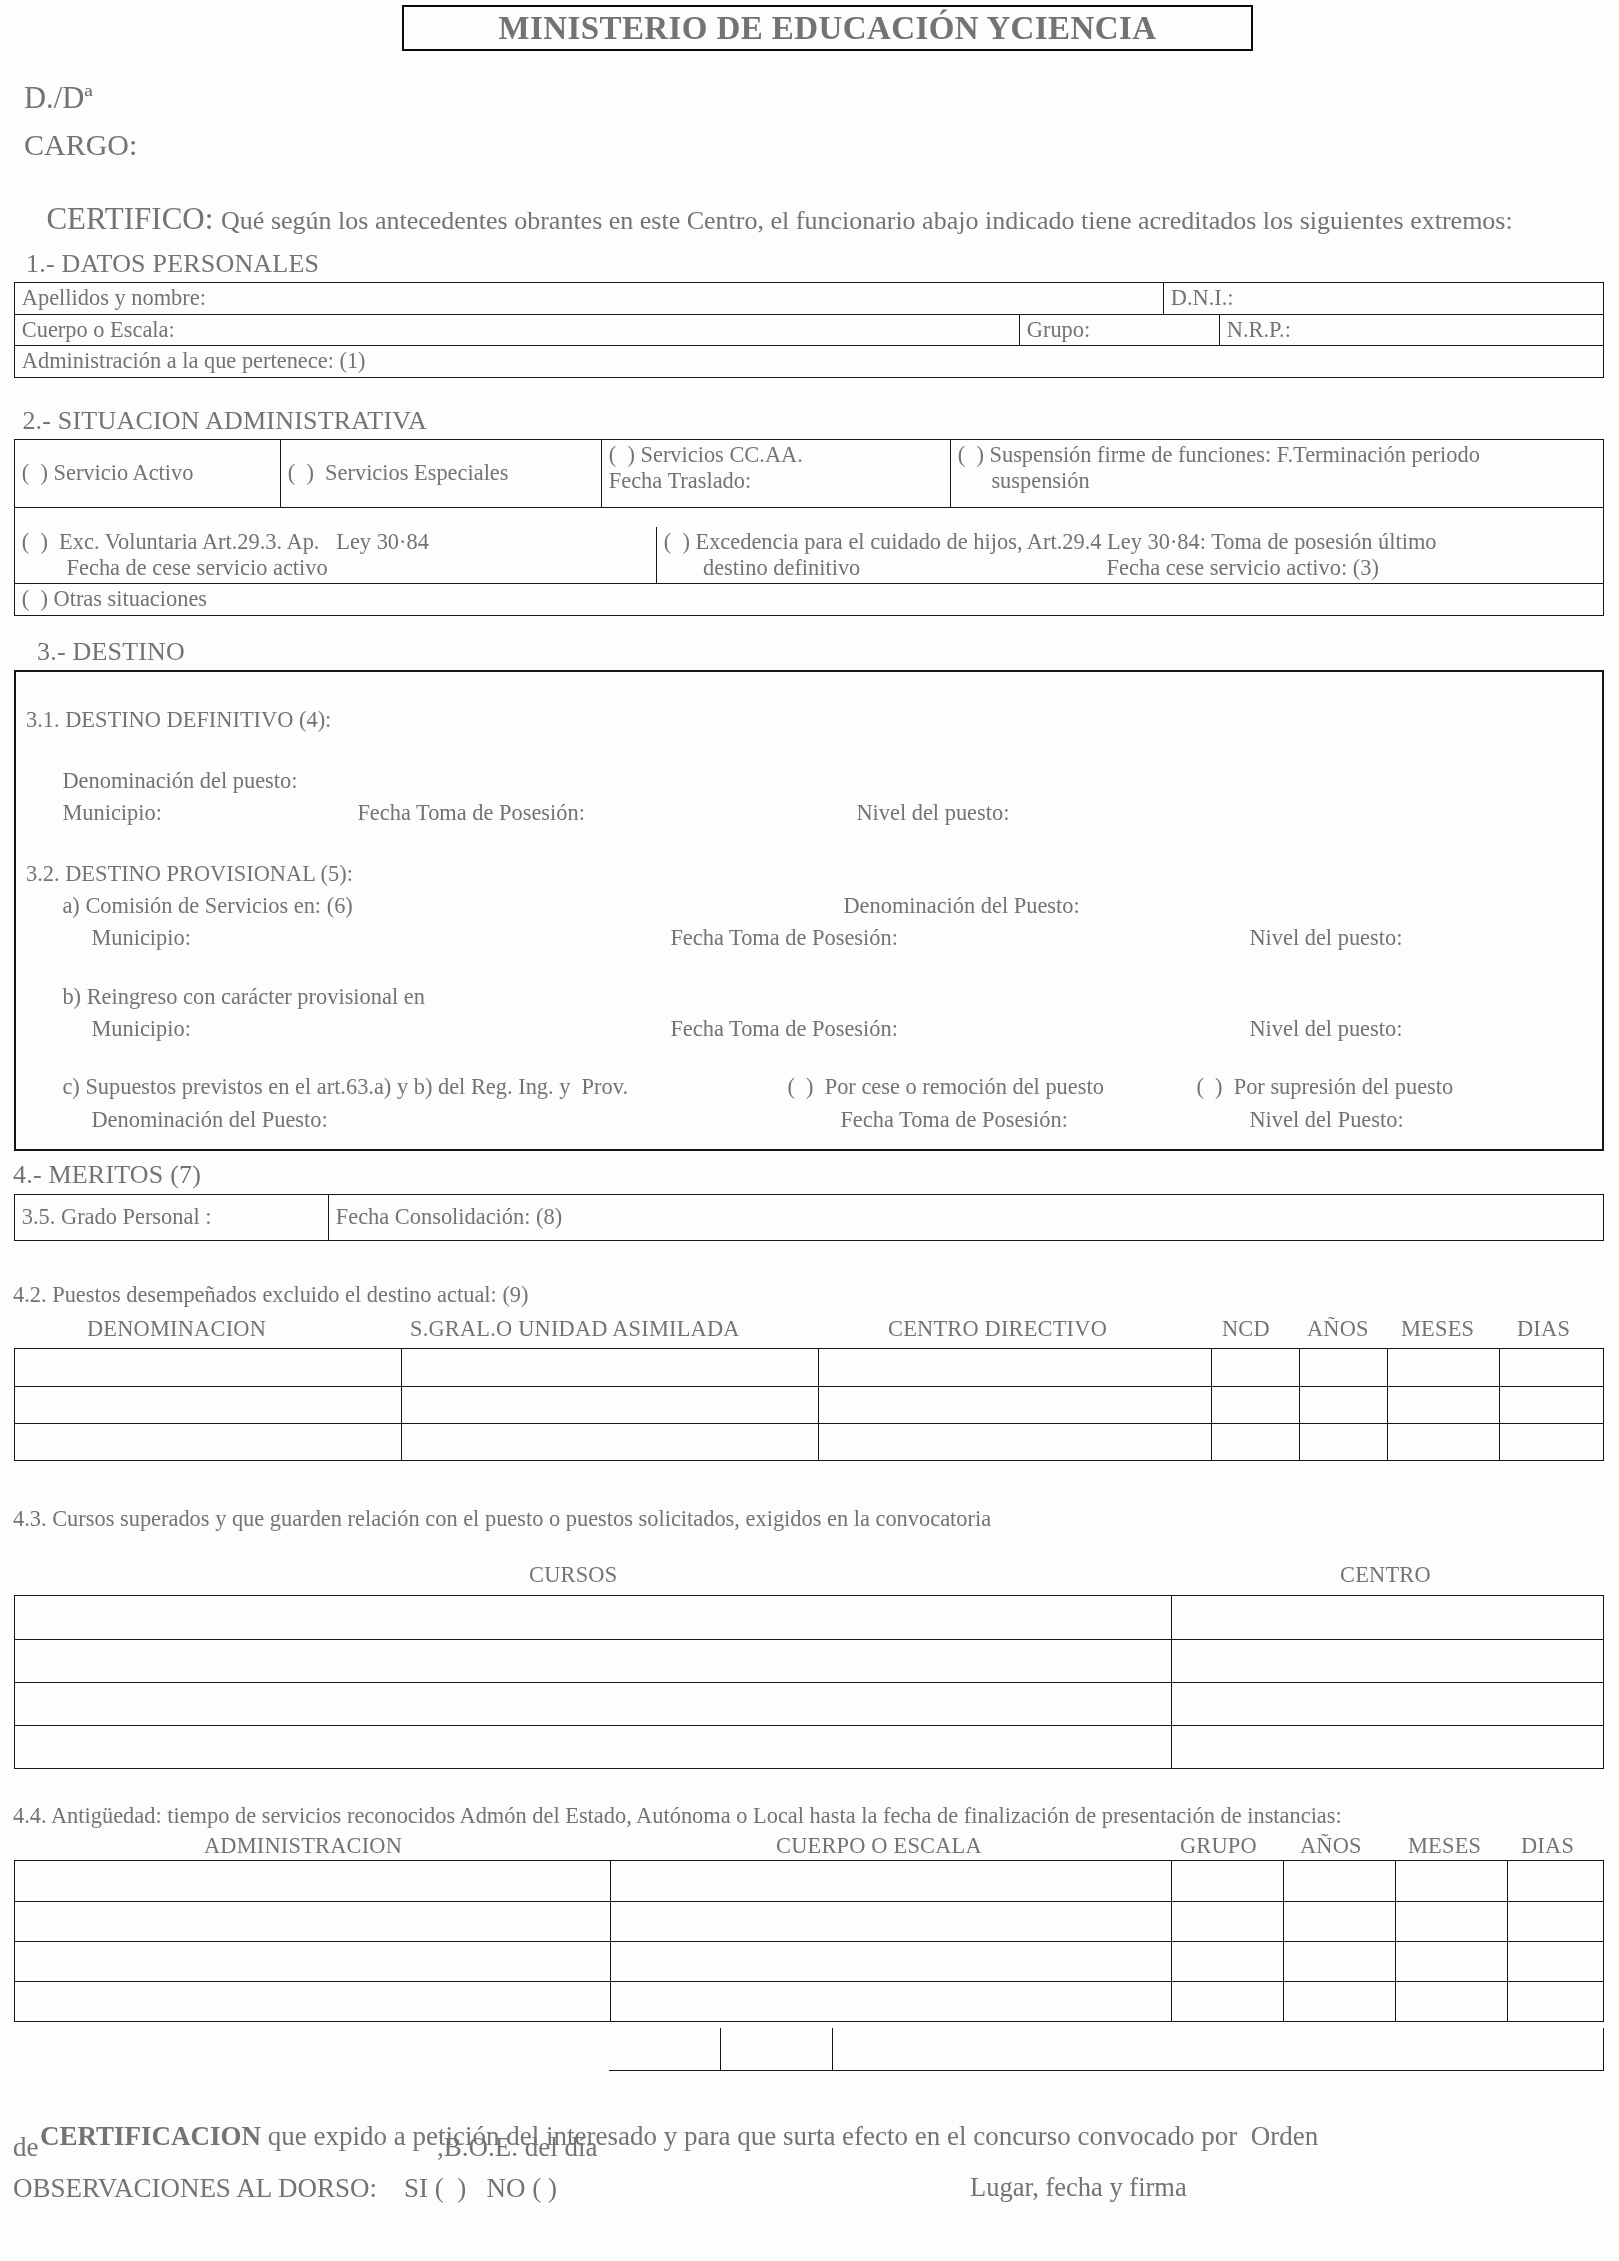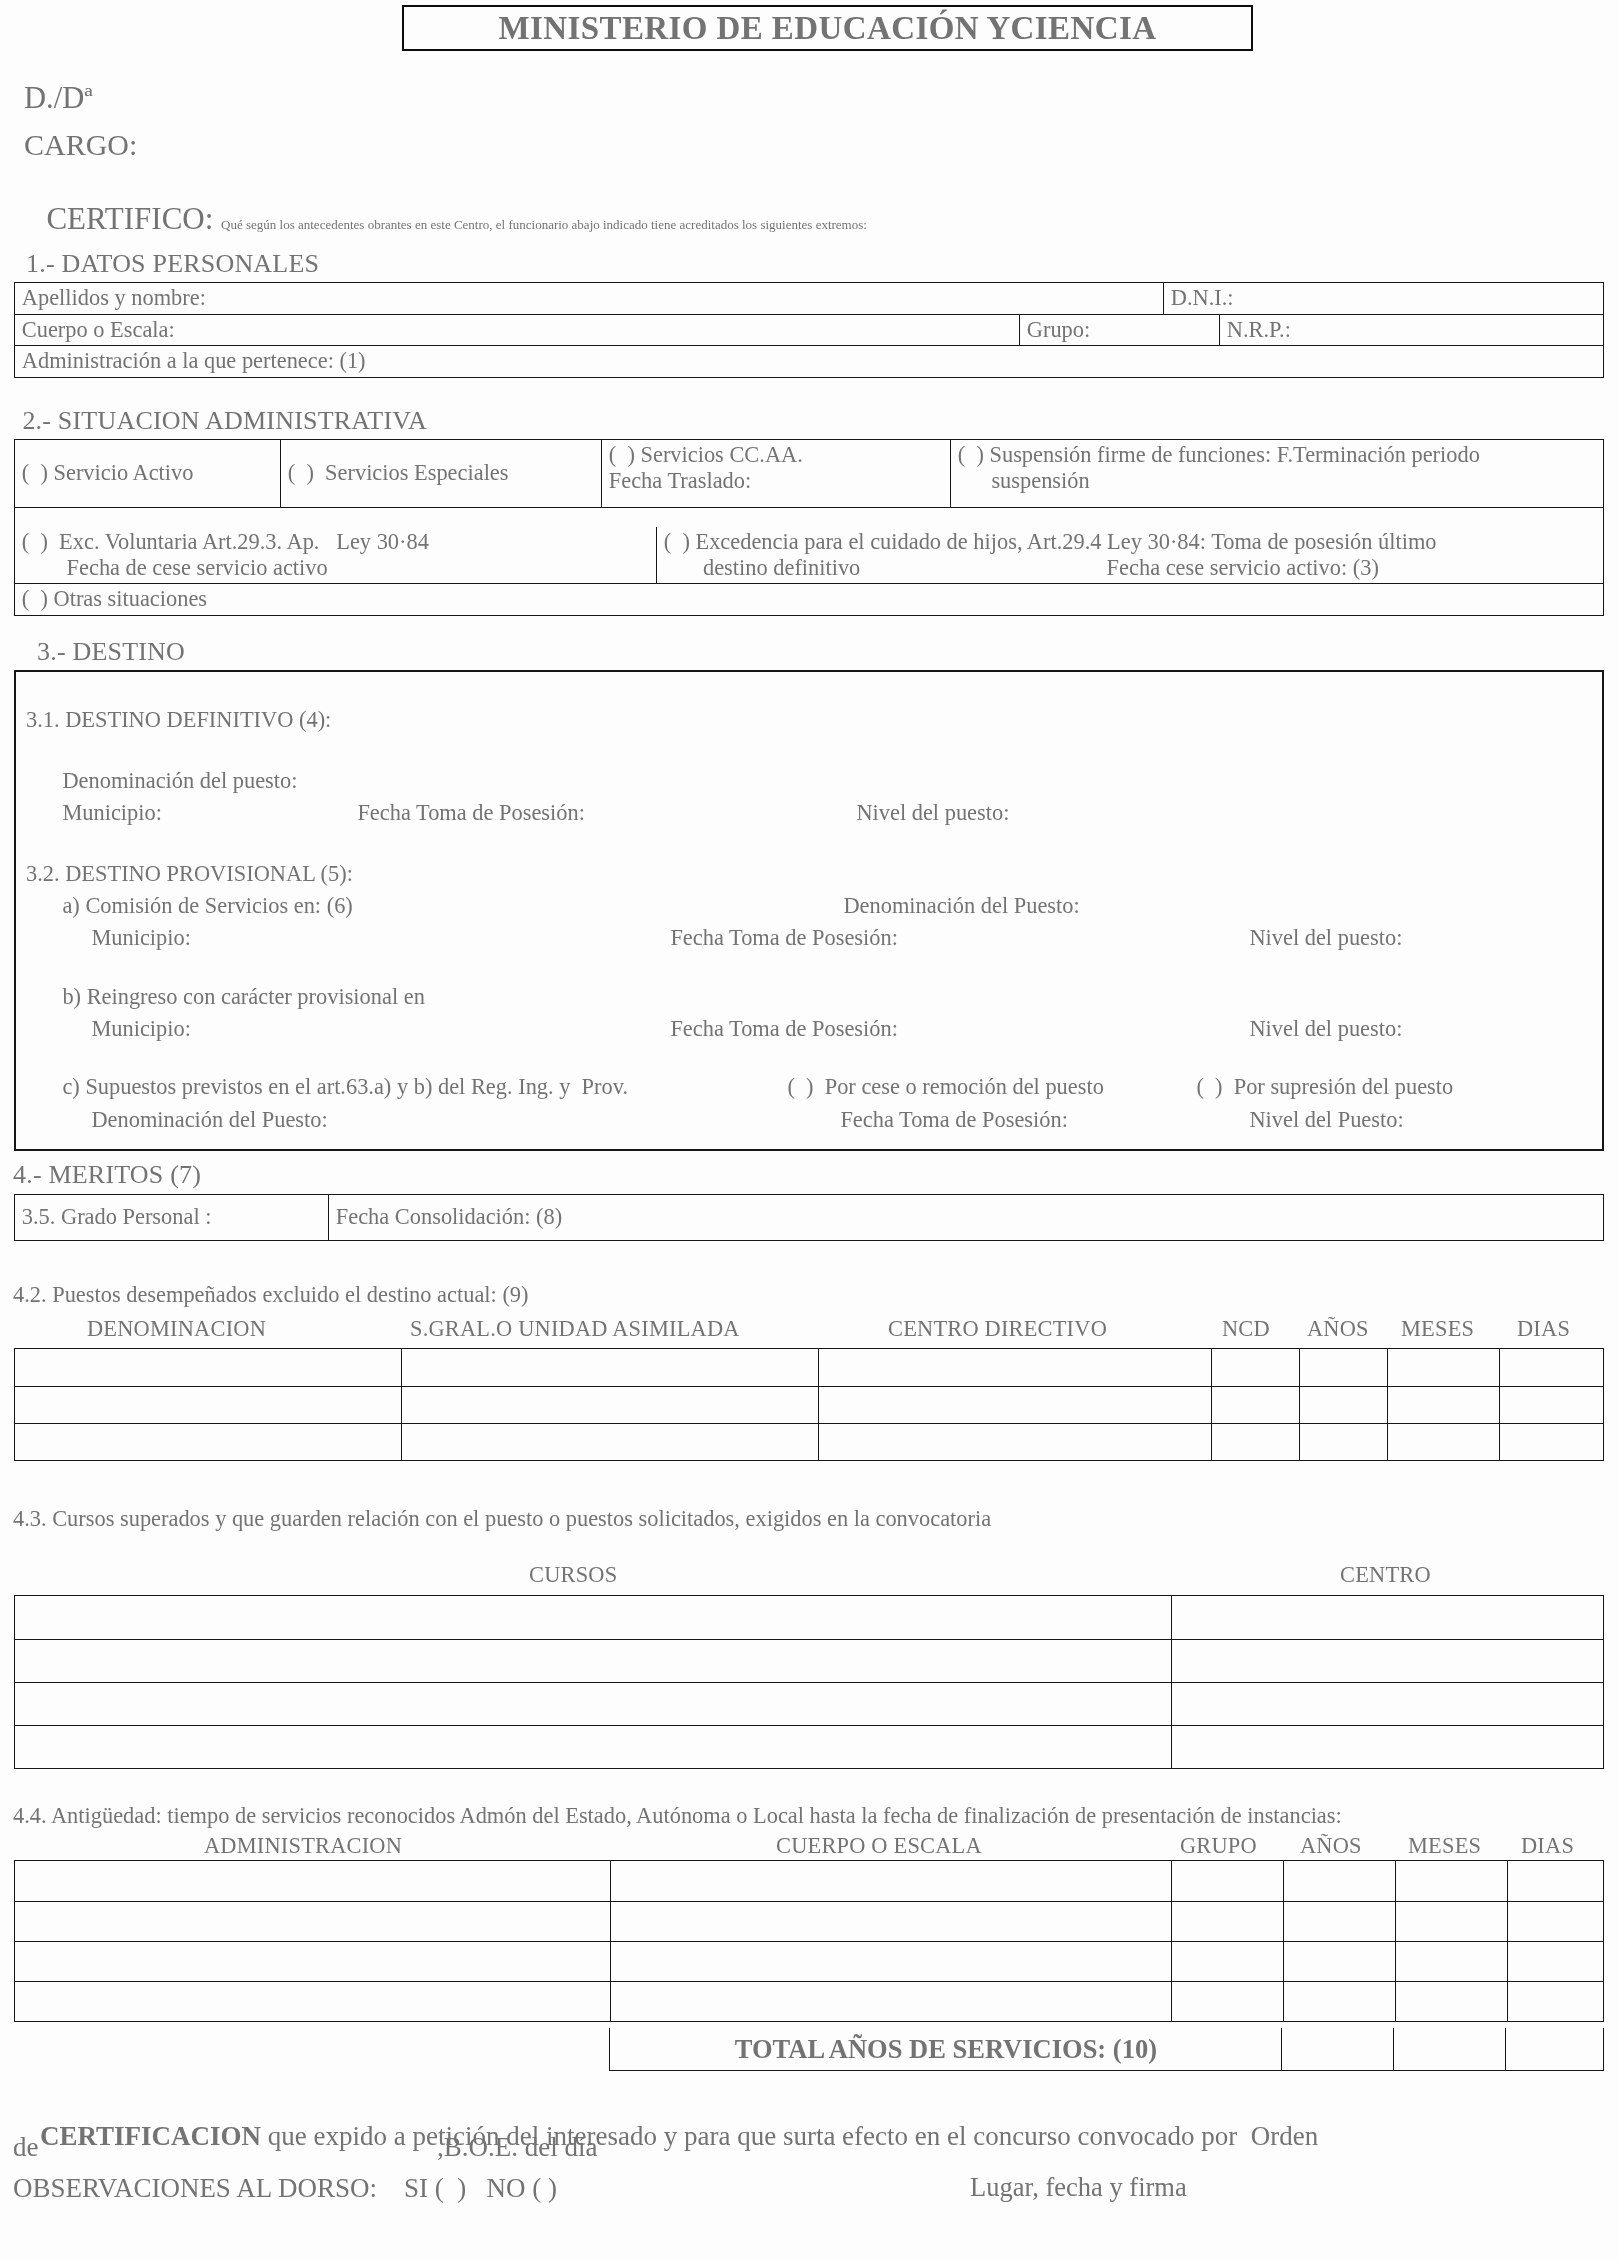--- a/index.html
+++ b/index.html
@@ -48,21 +48,21 @@
 
 <div class="page">
 
   <div class="abs title-box">
     <span>MINISTERIO DE EDUCACIÓN YCIENCIA</span>
   </div>
 
   <div class="abs" style="left:24px; top:80px; font-size:30.5px;">D./Dª</div>
   <div class="abs" style="left:24px; top:127px; font-size:30px;">CARGO:</div>
   <div class="abs" style="left:24px; top:173px;">
-    <span style="font-size:31px;">CERTIFICO: </span><span style="font-size:13px;">Qué según los antecedentes obrantes en este Centro, el funcionario abajo indicado tiene acreditados los siguientes extremos:</span>
+    <span style="font-size:31px;">CERTIFICO: </span><span style="font-size:26px;">Qué según los antecedentes obrantes en este Centro, el funcionario abajo indicado tiene acreditados los siguientes extremos:</span>
   </div>
 
   <div class="abs sec" style="left:26px; top:248px;">1.- DATOS PERSONALES</div>
 
   <div class="grid" style="left:14.4px; top:282px; width:1590px;">
     <div class="row" style="height:31px;">
       <div class="cell" style="width:1148px;">Apellidos y nombre:</div>
       <div class="cell grow">D.N.I.:</div>
     </div>
     <div class="row" style="height:31px;">
@@ -240,21 +240,20 @@
       <div class="cell" style="width:561px;"></div>
       <div class="cell" style="width:112px;"></div>
       <div class="cell" style="width:112px;"></div>
       <div class="cell" style="width:112px;"></div>
       <div class="cell grow"></div>
     </div>
   </div>
 
   <div class="total-row" style="left:14.4px; top:2028px; width:1590px; height:43px;">
     <div style="width:595px;"></div>
-    <div class="tcell tfirst" style="width:673px;">TOTAL AÑOS DE SERVICIOS: (10)</div>
     <div class="tcell" style="width:112px;"></div>
     <div class="tcell" style="width:112px;"></div>
     <div class="tcell grow"></div>
   </div>
 
   <div class="abs foot" style="left:13px; top:2087px; width:1595px;">
     <span style="font-weight:bold;">CERTIFICACION</span><span> que expido a petición del interesado y para que surta efecto en el concurso convocado por  Orden</span>
   </div>
   <div class="abs foot" style="left:13px; top:2131px;">de</div>
   <div class="abs foot" style="left:437px; top:2131px;">,B.O.E. del día</div>

